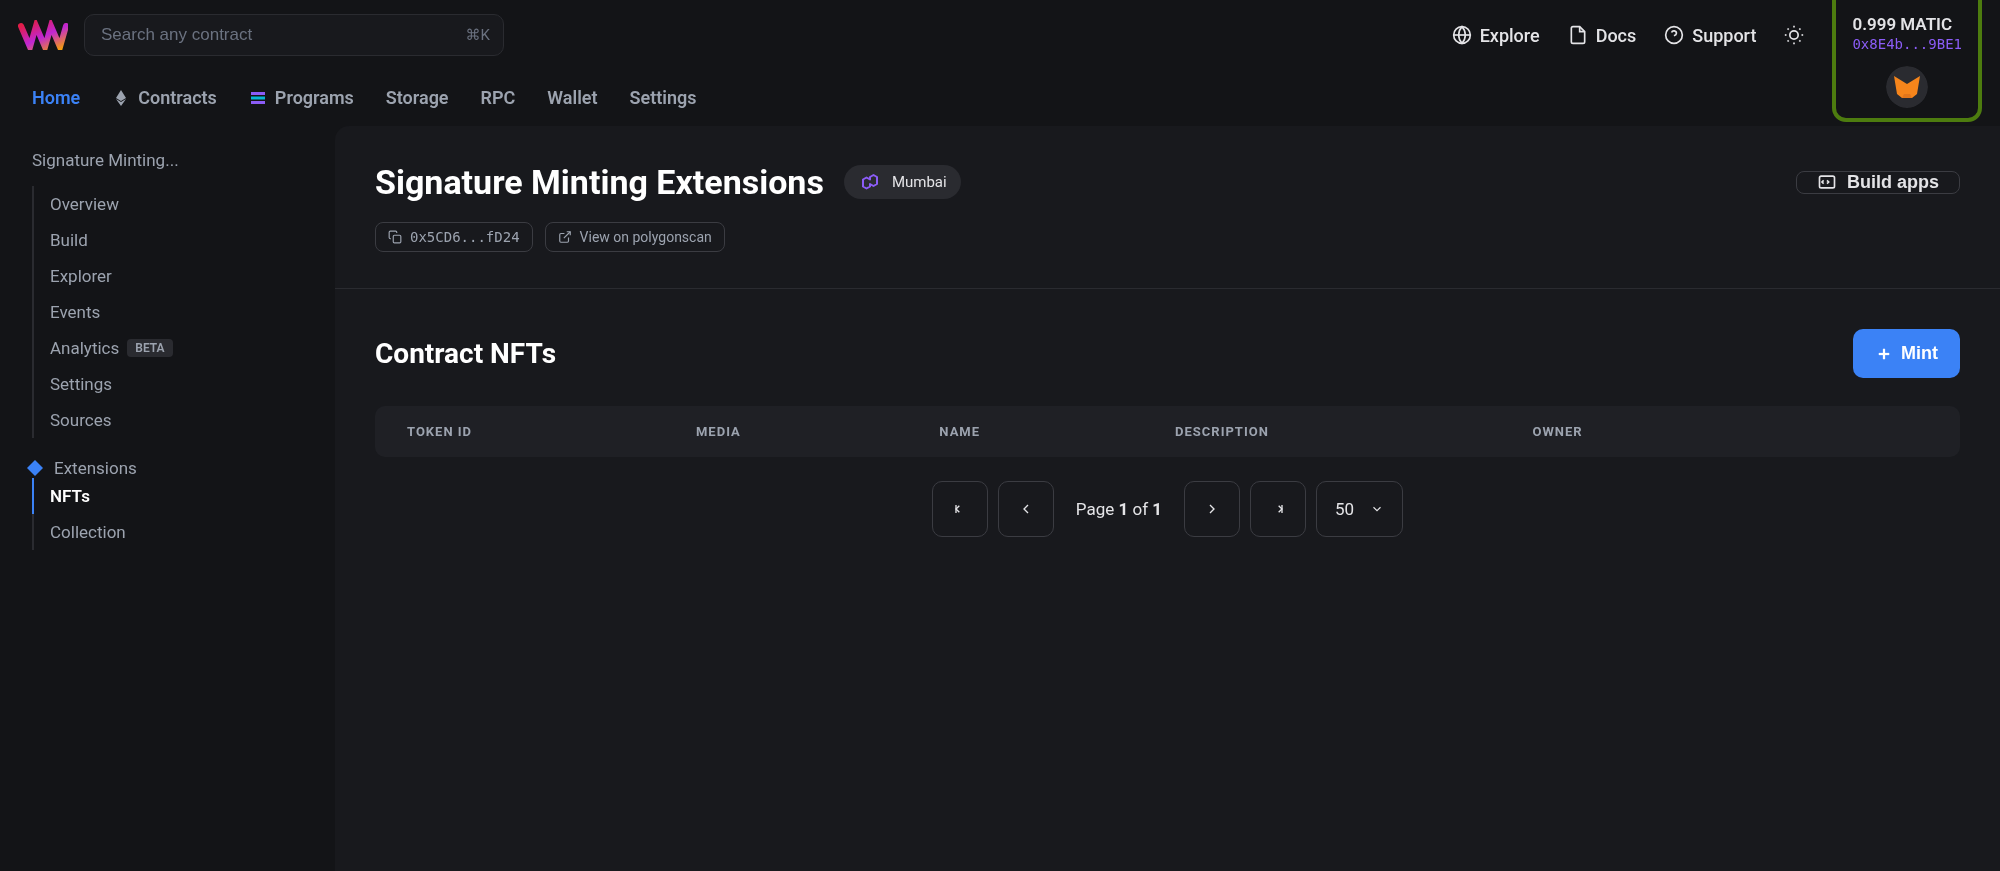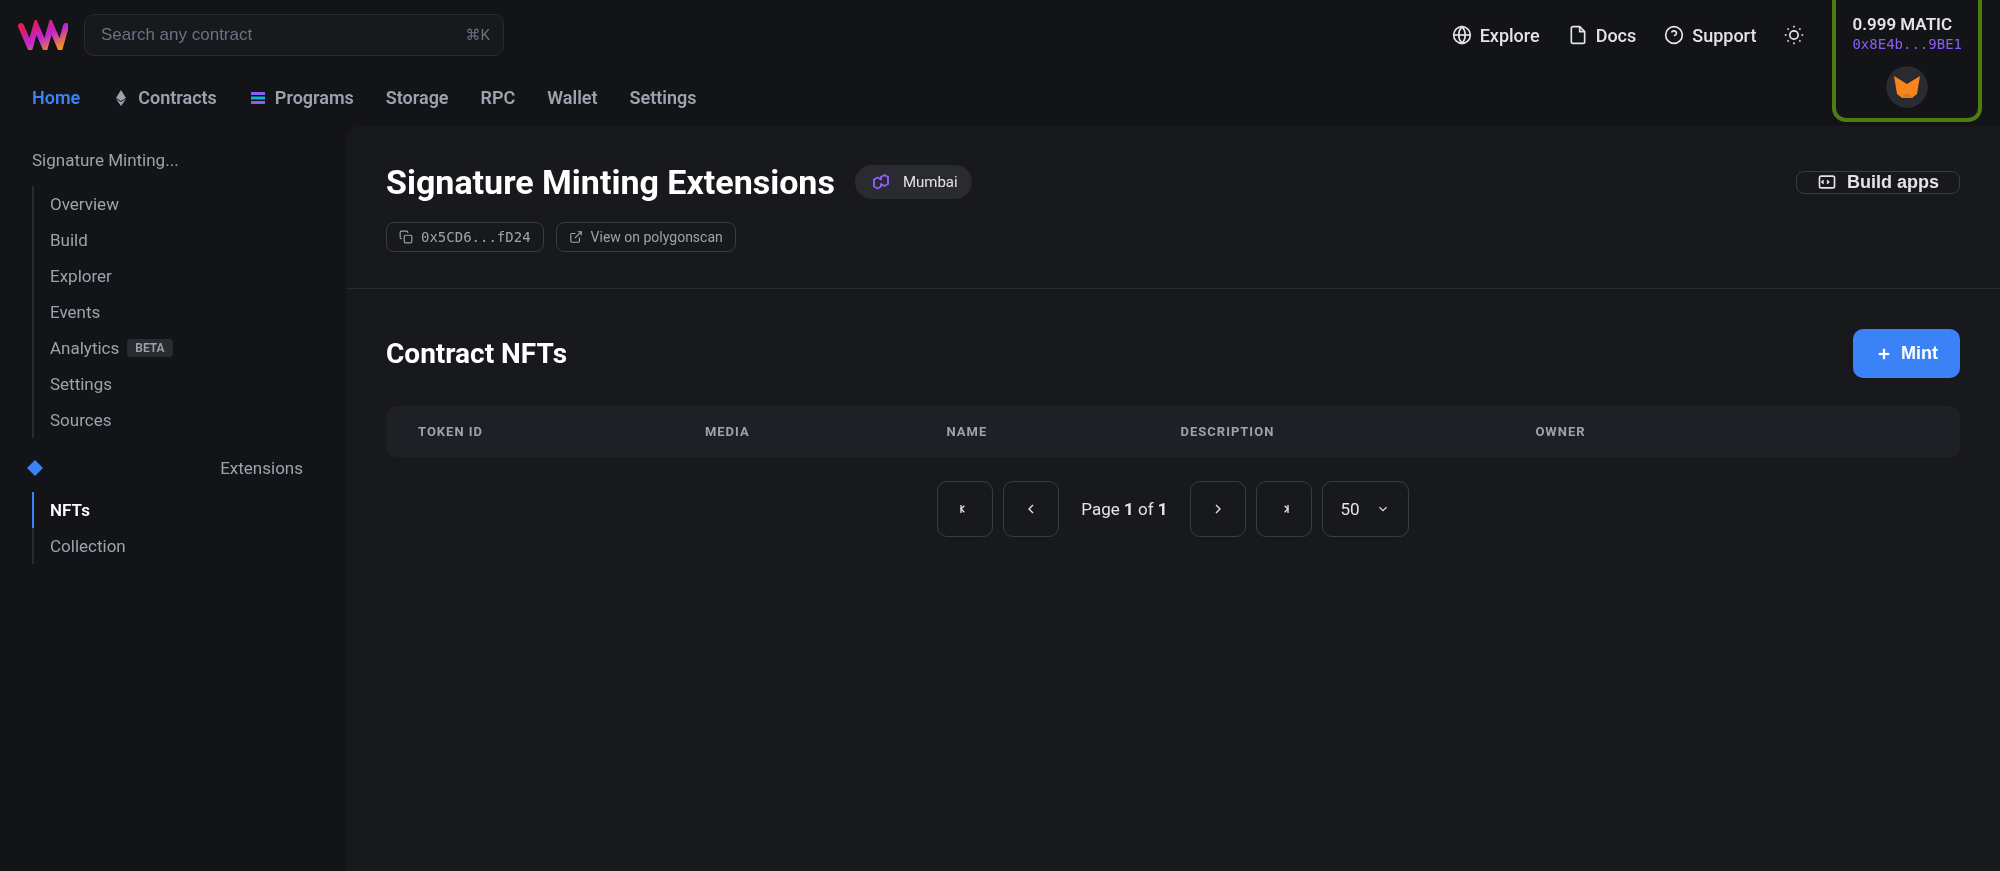--- a/index.html
+++ b/index.html
@@ -151,21 +151,20 @@
     
     .nav-icon {
       width: 18px;
       height: 18px;
     }
     
     
     .main-layout {
       display: flex;
       height: calc(100% - 126px);
-      gap: 11px;
     }
     
     
     .sidebar {
       width: 335px;
       padding: 24px 32px;
       overflow-y: auto;
     }
     
     .sidebar-title {
@@ -217,23 +216,21 @@
       padding: 2px 8px;
       border-radius: 4px;
     }
     
     .extensions-header {
       display: flex;
       align-items: center;
       gap: 10px;
       font-size: 17px;
       color: #9ca3af;
-      margin-bottom: 14px;
       margin-left: -6px;
-      justify-content: space-between;
     }
     
     .diamond-icon {
       width: 18px;
       height: 18px;
       color: #3b82f6;
     }
     
     
     .content-area {

